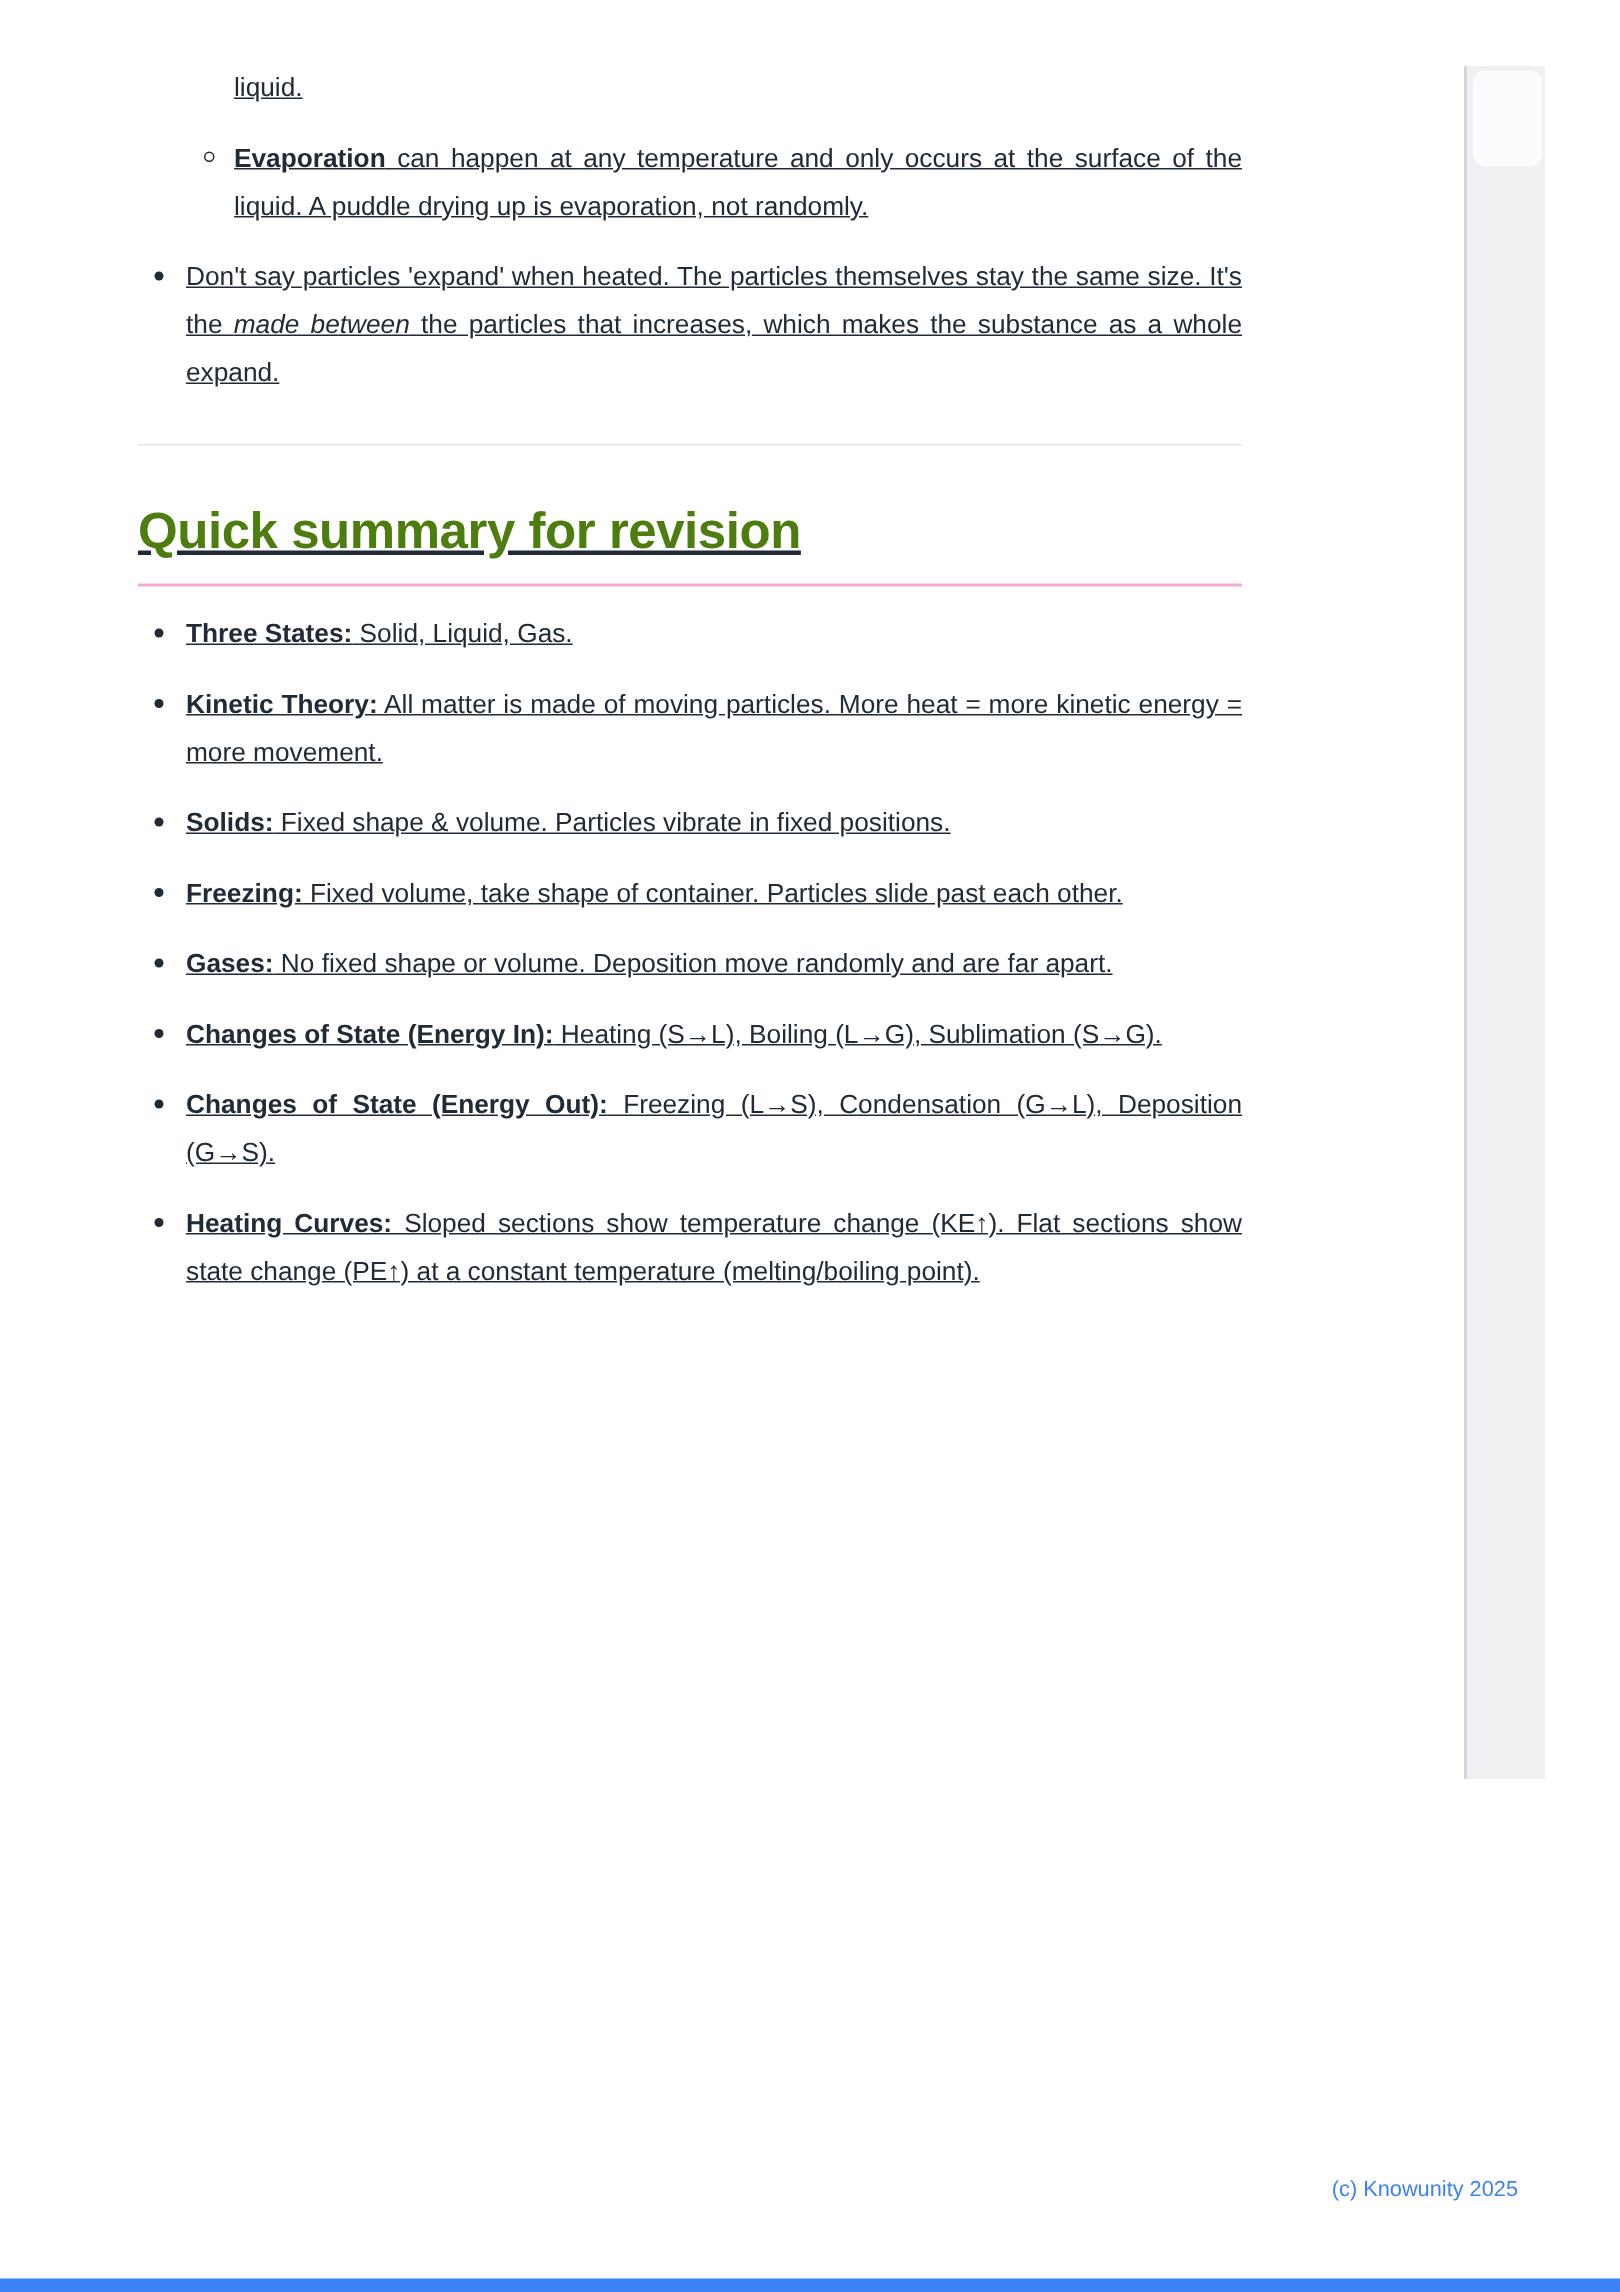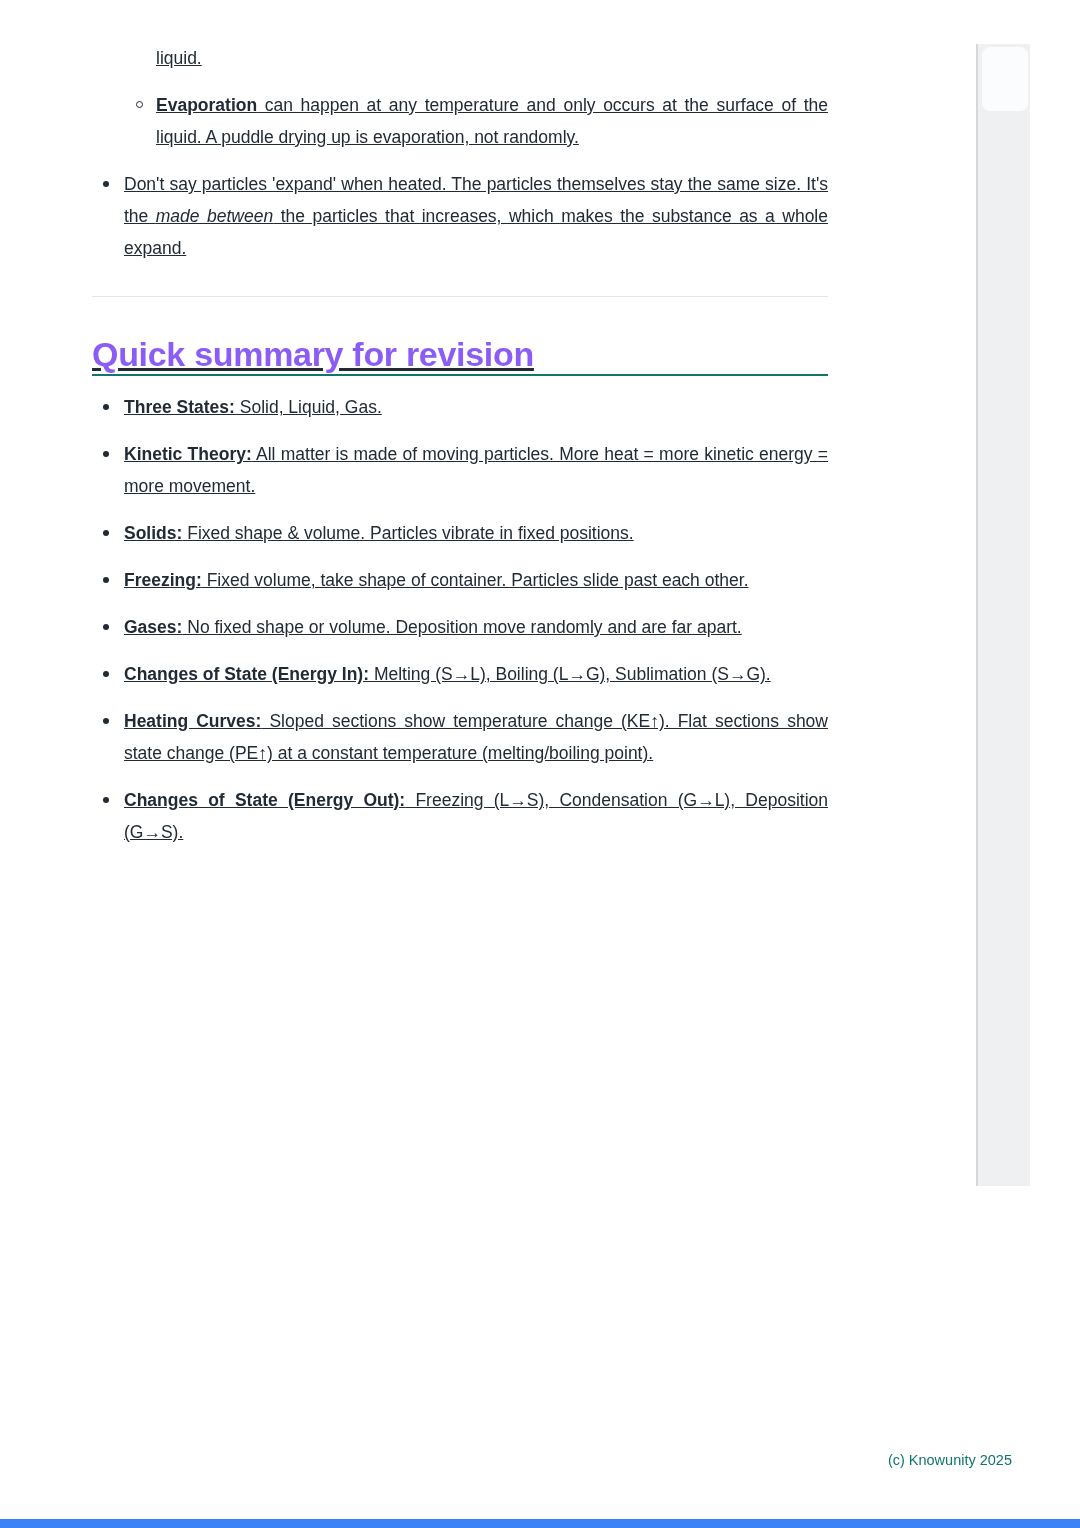--- a/index.html
+++ b/index.html
@@ -70,33 +70,34 @@
   .bold { font-weight: 700; }
   .italic { font-style: italic; }
   .separator {
     border: none;
     border-top: 1px solid #e4e7ea;
     margin: 32px 0 0 0;
   }
   h1.section-heading {
     font-size: 34px;
     font-weight: 700;
-    color: #8b5cf6;
+    color: #4d7c0f;
     letter-spacing: -0.3px;
     margin: 38px 0 0 0;
-    border-bottom: 2px solid #0f766e;
+    padding-bottom: 15px;
+    border-bottom: 2px solid #f9a8d4;
   }
   .summary-list {
   }
   .footer-credit {
     position: absolute;
     right: 68px;
     bottom: 60px;
     font-size: 14.5px;
-    color: #0f766e;
+    color: #3b82f6;
     margin-left: 20px;
   }
   .accent-bar {
     position: absolute;
     left: 0;
     bottom: 0;
     width: 1080px;
     height: 9px;
     background: #3b82f6;
   }
@@ -170,31 +171,31 @@
       <div class="txt"><span class="bold">Freezing:</span><span> Fixed volume, take shape of container. Particles slide past each other.</span></div>
     </div>
 
     <div class="li body-text">
       <span class="marker"></span>
       <div class="txt"><span class="bold">Gases:</span><span> No fixed shape or volume. Deposition move randomly and are far apart.</span></div>
     </div>
 
     <div class="li body-text">
       <span class="marker"></span>
-      <div class="txt"><span class="bold">Changes of State (Energy In):</span><span> Melting (S→L), Boiling (L→G), Sublimation (S→G).</span></div>
+      <div class="txt"><span class="bold">Changes of State (Energy In):</span><span> Heating (S→L), Boiling (L→G), Sublimation (S→G).</span></div>
+    </div>
+
+    <div class="li body-text">
+      <span class="marker"></span>
+      <div class="txt"><span class="bold">Changes of State (Energy Out):</span><span> Freezing (L→S), Condensation (G→L), Deposition (G→S).</span></div>
     </div>
 
     <div class="li body-text">
       <span class="marker"></span>
       <div class="txt"><span class="bold">Heating Curves:</span><span> Sloped sections show temperature change (KE↑). Flat sections show state change (PE↑) at a constant temperature (melting/boiling point).</span></div>
-    </div>
-
-    <div class="li body-text">
-      <span class="marker"></span>
-      <div class="txt"><span class="bold">Changes of State (Energy Out):</span><span> Freezing (L→S), Condensation (G→L), Deposition (G→S).</span></div>
     </div>
 
   </div>
 </div>
 
 <div class="scroll-zone">
   <div class="scroll-thumb"></div>
 </div>
 
 <div class="footer-credit">(c) Knowunity 2025</div>

